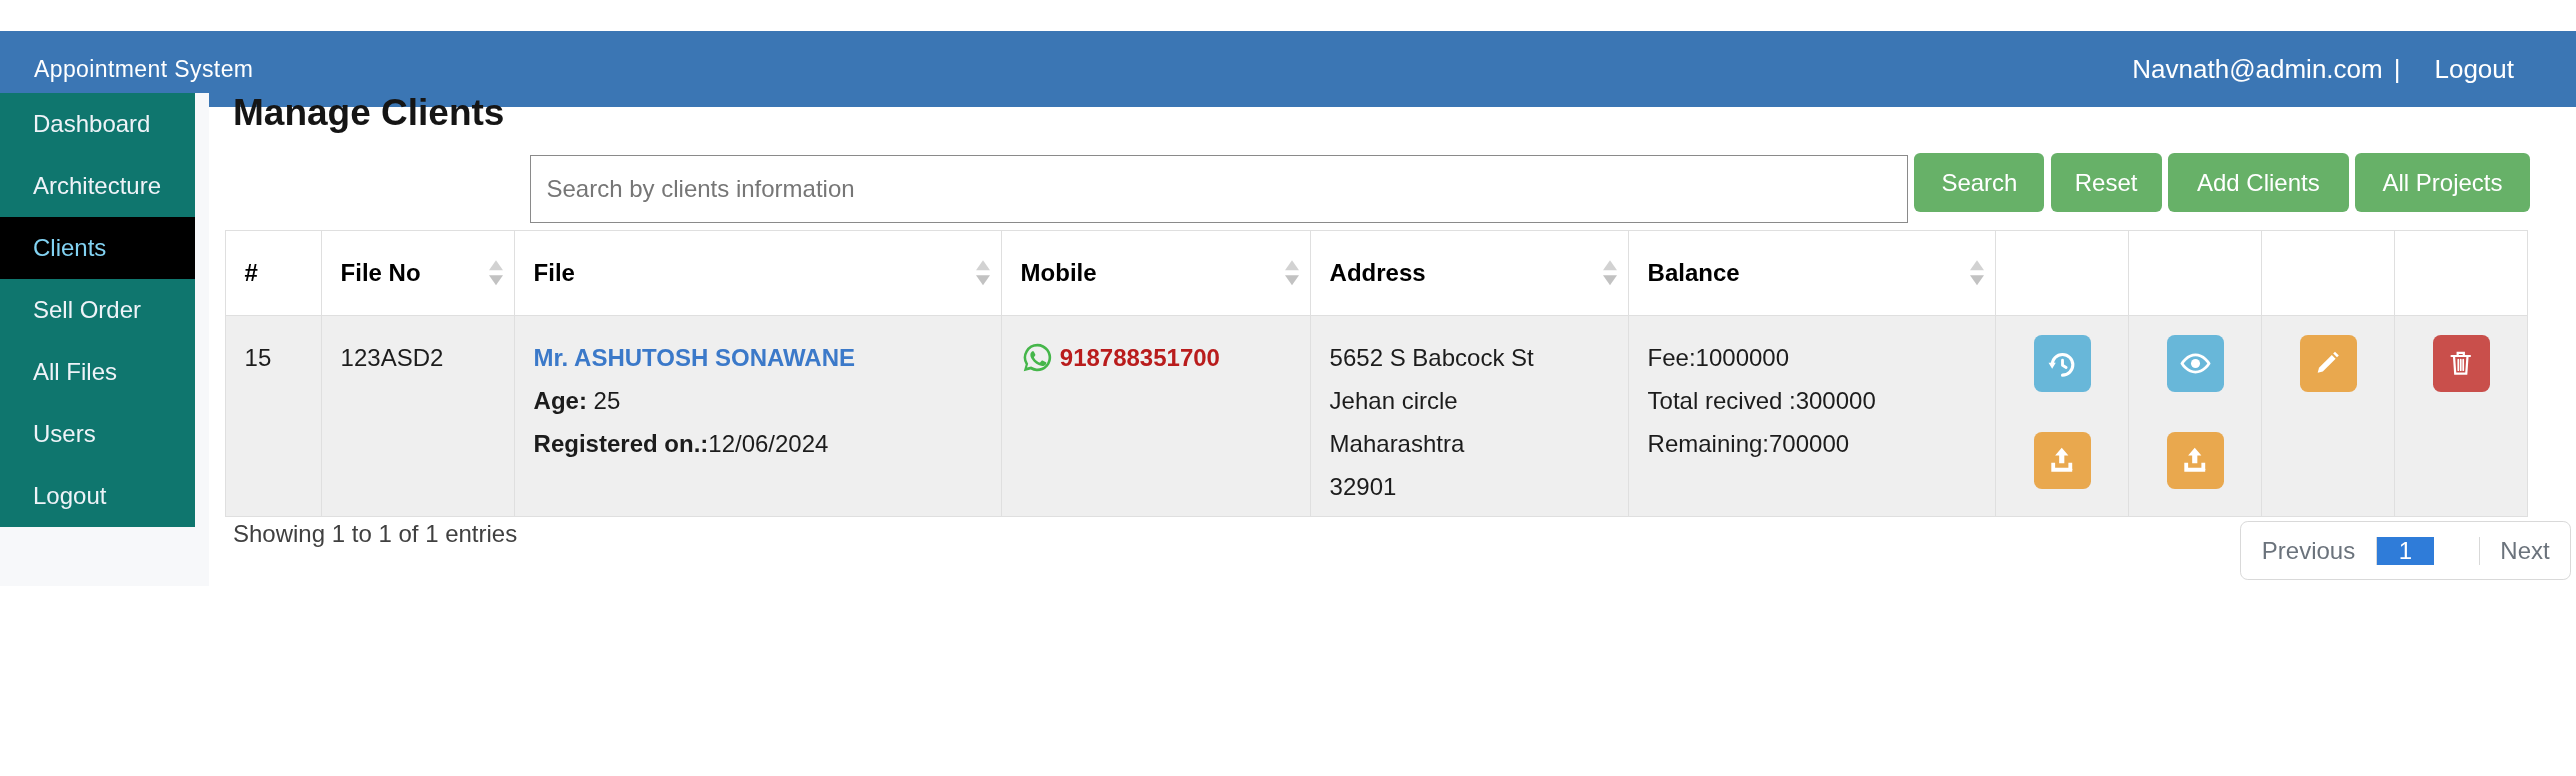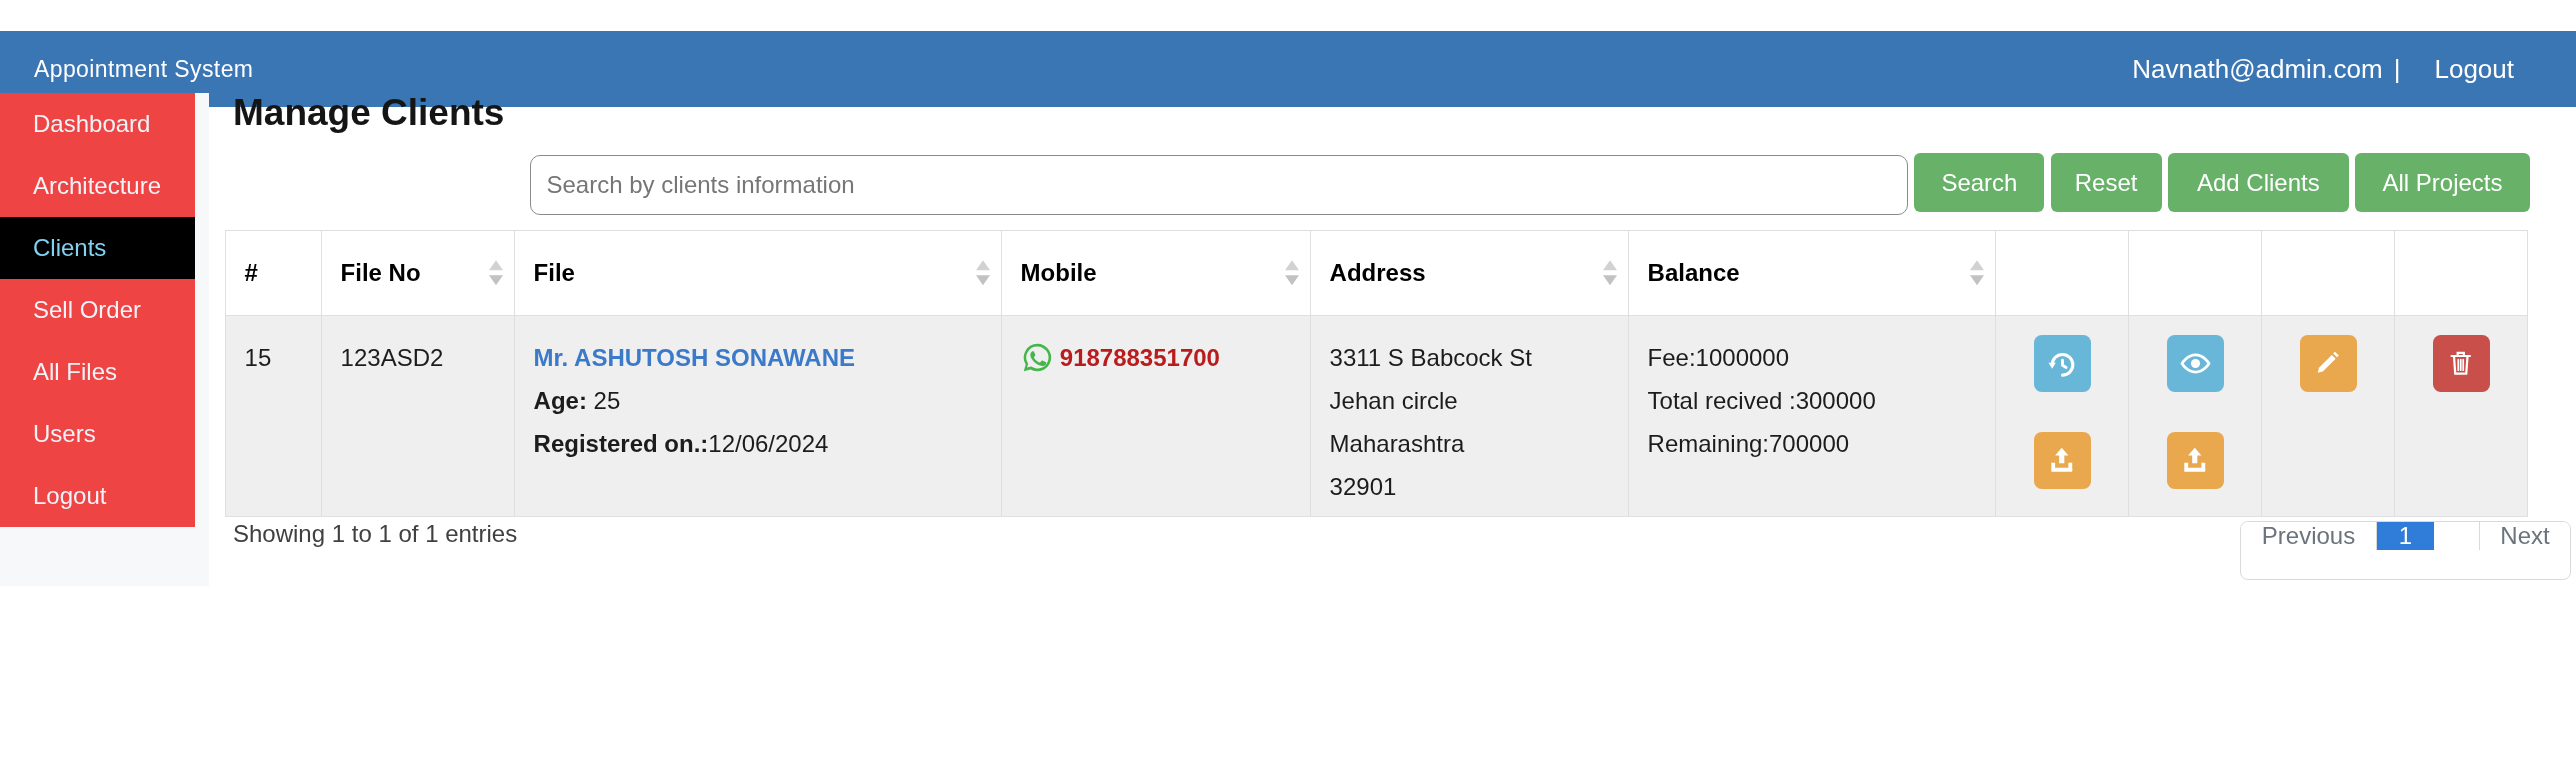--- a/index.html
+++ b/index.html
@@ -22,41 +22,41 @@
   .brand { color: #ffffff; font-size: 23px; letter-spacing: 0.4px; }
   .topbar-right { margin-left: auto; display: flex; align-items: center; color: #ffffff; font-size: 26px; }
   .topbar-right .divider { margin: 0 34px 0 11px; font-weight: 400; }
   .topbar-right .logout-link { color: #ffffff; cursor: pointer; }
 
   
   .sidebar-wrap {
     position: absolute; left: 0; top: 93px; width: 209px; height: 493px;
     background: #f7f8fa;
   }
-  .sidenav { width: 195px; height: 434px; background: #ef4444; }
+  .sidenav { width: 195px; height: 434px; background: #0f766e; }
   .side-item {
     height: 62px; line-height: 62px; padding-left: 33px;
     color: #eef3f8; font-size: 24px; cursor: pointer; white-space: nowrap;
   }
   .side-item.active { background: #000000; color: #82d2f2; }
 
   
   .page-title {
     position: absolute; left: 233px; top: 92px;
     font-size: 37px; font-weight: 700; color: #151515;
   }
 
   
   .toolbar {
     position: absolute; left: 530px; top: 153px; width: 2000px;
     display: flex; gap: 6.2px; align-items: stretch; height: 59px;
   }
   .search-input {
-    flex: 1 1 auto; height: 60px; margin-top: 1.6px;
-    border: 1.6px solid #8a8a8a; border-radius: 10px;
+    flex: 1 1 auto; height: 68px; margin-top: 1.6px;
+    border: 1.6px solid #8a8a8a; border-radius: 0;
     font-size: 24px; padding: 0 15.5px; color: #333;
     font-family: "Liberation Sans", sans-serif; outline: none; background: #fff;
   }
   .search-input::placeholder { color: #767676; }
   .btn-green {
     border: none; border-radius: 6.2px; background: #67b168; color: #ffffff;
     font-size: 24px; font-family: "Liberation Sans", sans-serif; cursor: pointer;
     height: 59px; flex: 0 0 auto;
   }
   .w-search { width: 130px; } .w-reset { width: 111px; }
@@ -98,21 +98,21 @@
   .bg-info { background: #68b7d9; }
   .bg-warn { background: #e9a84e; }
   .bg-danger { background: #c94f4b; }
 
   
   .entries-summary {
     position: absolute; left: 233px; top: 520px; font-size: 24px; color: #404040;
   }
   .pagination {
     position: absolute; left: 2240px; top: 521px; height: 59px;
-    display: flex; align-items: flex-start;
+    display: flex; align-items: center;
     border: 1.6px solid #d9d9d9; border-radius: 7.8px; overflow: hidden; background: #fff;
   }
   .page-btn {
     display: flex; align-items: center; justify-content: center;
     font-size: 24px; color: #6b737c; cursor: pointer; background: #fff;
   }
   .page-prev { width: 136px; border-right: 1.6px solid #d9d9d9; }
   .page-current { width: 57px; background: #2f7cd9; color: #ffffff; }
   .page-next { width: 91px; border-left: 1.6px solid #d9d9d9; margin-left: 45px; }
 </style>
@@ -219,21 +219,21 @@
       <td>
         <a class="phone-link">
           <svg viewBox="0 0 24 24" width="33" height="33">
             <path fill="#45b64a" d="M12 2a10 10 0 0 0-8.6 15.1L2 22l5-1.3A10 10 0 1 0 12 2zm0 2a8 8 0 1 1-4.2 14.8l-.5-.3-2.9.8.8-2.8-.3-.5A8 8 0 0 1 12 4z"></path>
             <path fill="#45b64a" d="M8.6 7.4c-.3 0-.6.1-.8.4-.3.3-1 1-1 2.4s1 2.8 1.2 3c.1.2 2 3.1 4.9 4.2 2.4.9 2.9.8 3.4.7.5 0 1.7-.7 1.9-1.3.2-.7.2-1.2.2-1.3-.1-.1-.3-.2-.6-.3l-2.1-1c-.3-.1-.5-.2-.7.1l-1 1.2c-.2.2-.3.2-.6.1-.3-.2-1.2-.5-2.3-1.5-.9-.8-1.4-1.7-1.6-2-.2-.3 0-.5.1-.6l.5-.6c.2-.2.2-.3.3-.5.1-.2 0-.4 0-.5L9.4 7.8c-.2-.4-.4-.4-.8-.4z"></path>
           </svg>
           <span>918788351700</span>
         </a>
       </td>
       <td>
-        <div>3311 S Babcock St</div>
+        <div>5652 S Babcock St</div>
         <div>Jehan circle</div>
         <div>Maharashtra</div>
         <div>32901</div>
       </td>
       <td>
         <div>Fee:1000000</div>
         <div>Total recived :300000</div>
         <div>Remaining:700000</div>
       </td>
       <td class="act">

